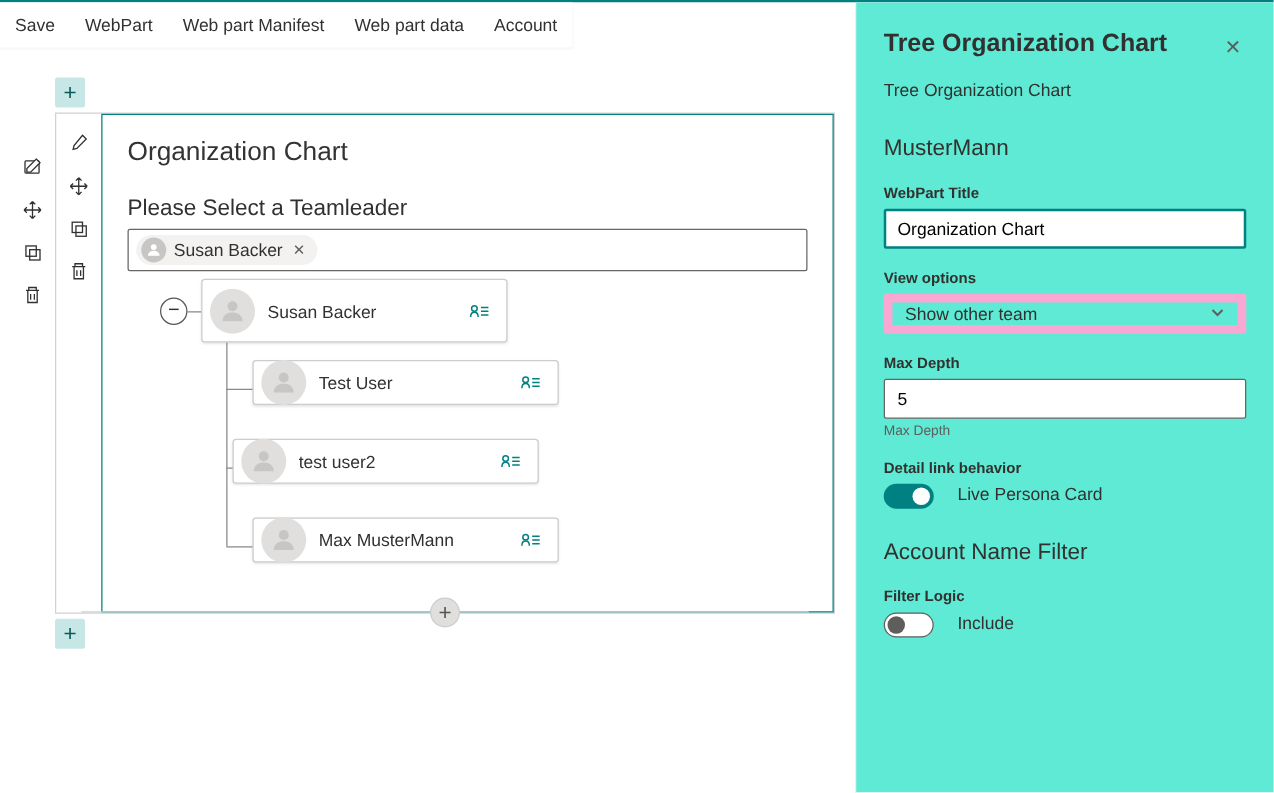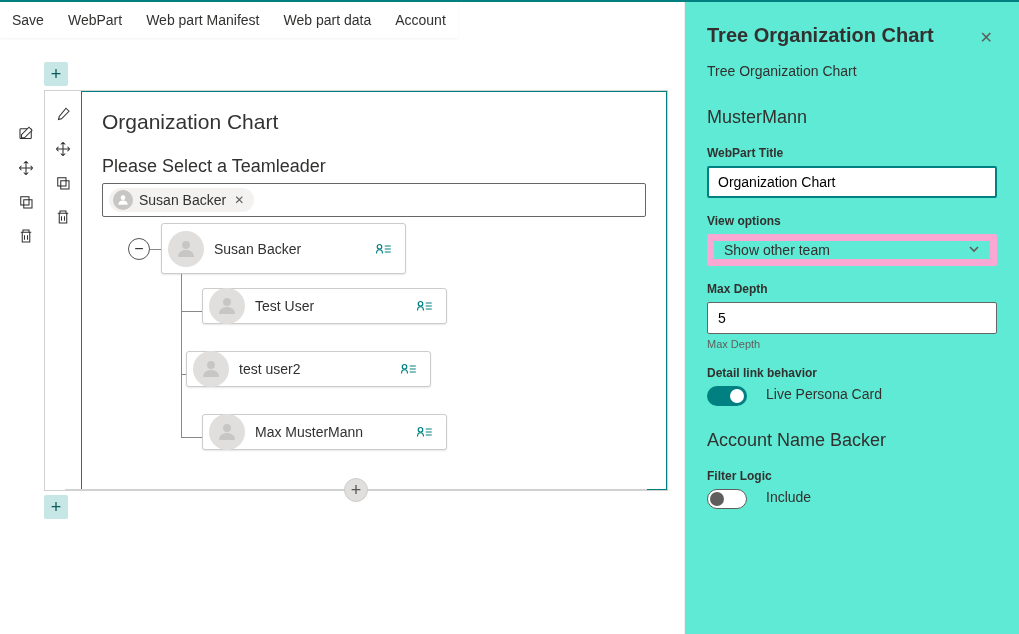--- a/index.html
+++ b/index.html
@@ -293,21 +293,21 @@
   <div class="field">
     <label class="field-label">Detail link behavior</label>
     <div class="toggle-row">
       <div class="switch on">
           <div class="knob"></div>
         </div>
       <span>Live Persona Card</span>
     </div>
   </div>
 
-  <div class="section-h" style="margin-top: 24px;">Account Name Backer</div>
+  <div class="section-h" style="margin-top: 24px;">Account Name Filter</div>
 
   <div class="field">
     <label class="field-label">Filter Logic</label>
     <div class="toggle-row">
       <div class="switch off">
           <div class="knob"></div>
         </div>
       <span>Include</span>
     </div>
   </div>

